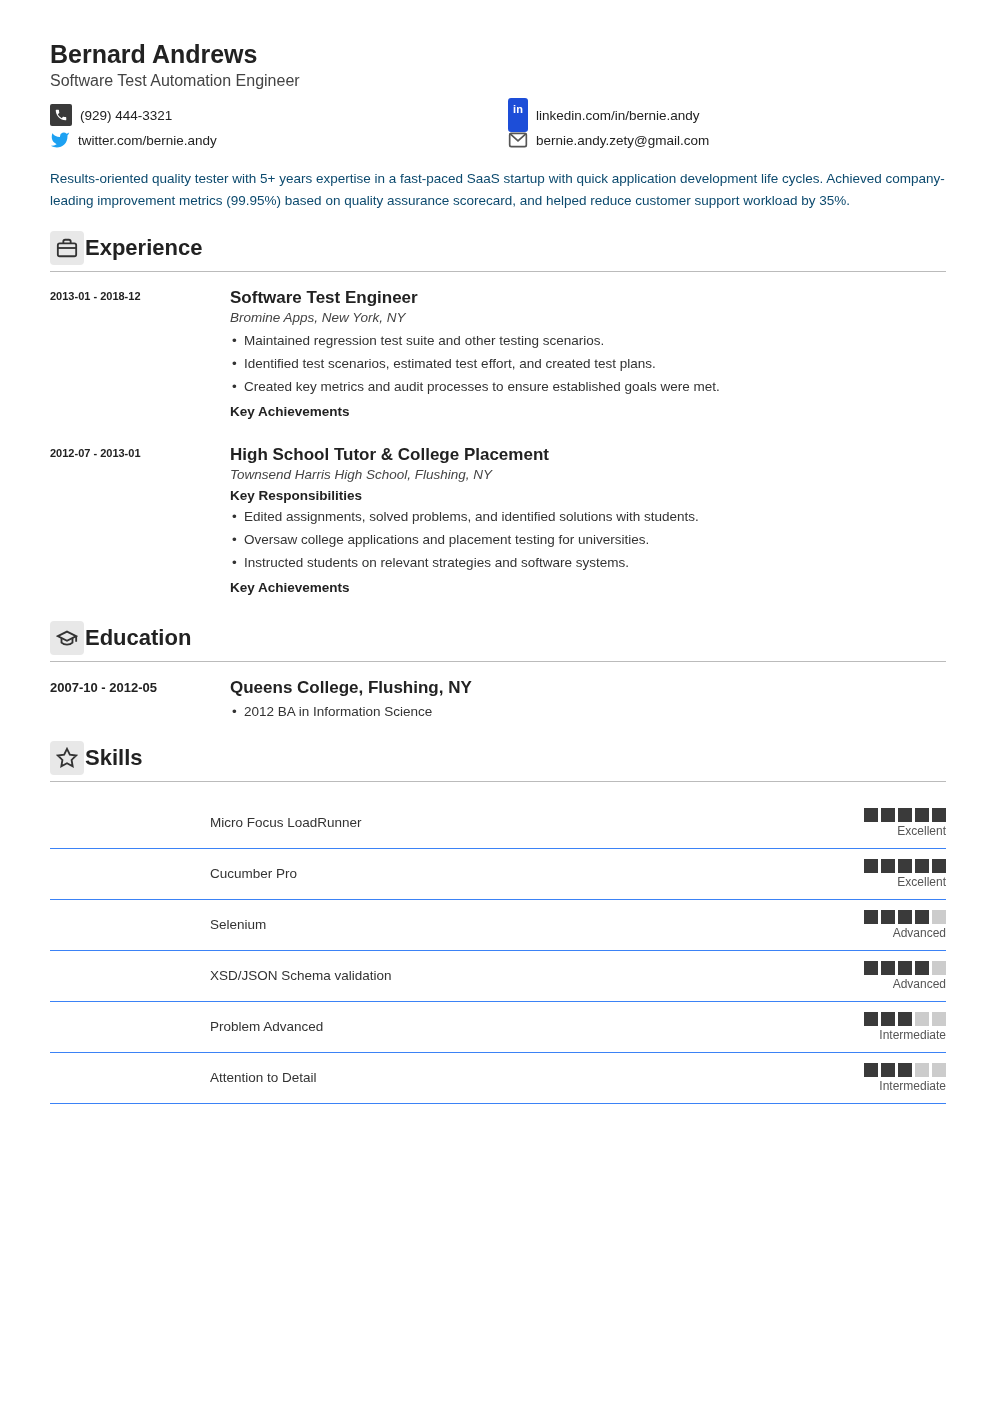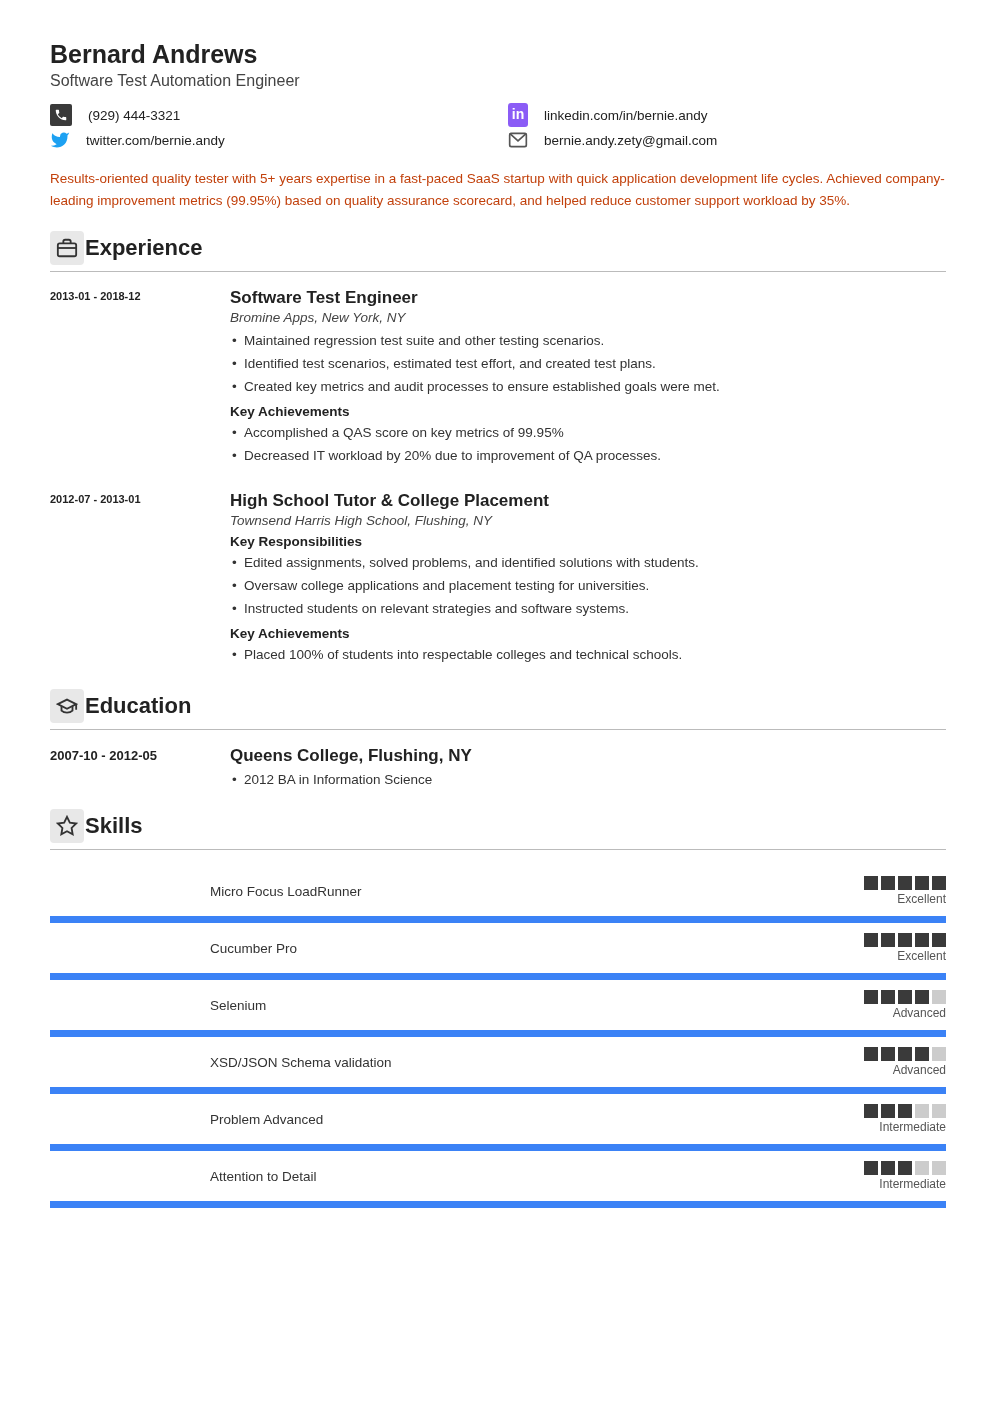--- a/index.html
+++ b/index.html
@@ -24,21 +24,21 @@
     }
     .contact-grid {
       display: grid;
       grid-template-columns: 1fr 1fr;
       gap: 4px 20px;
       margin-bottom: 18px;
     }
     .contact-item {
       display: flex;
       align-items: center;
-      gap: 16px;
+      gap: 8px;
       font-size: 13.5px;
     }
     .contact-icon {
       width: 20px;
       height: 20px;
       display: flex;
       align-items: center;
       justify-content: center;
       flex-shrink: 0;
     }
@@ -47,21 +47,21 @@
       color: #fff;
       border-radius: 2px;
       font-size: 12px;
       width: 22px;
       height: 22px;
     }
     .summary {
       font-size: 13.5px;
       line-height: 1.6;
       margin-bottom: 20px;
-      color: #c2410c;
+      color: #0c4a6e;
     }
     .section-header {
       display: flex;
       align-items: center;
       gap: 1px;
       margin-bottom: 6px;
     }
     .section-icon {
       width: 34px;
       height: 34px;
@@ -146,21 +146,21 @@
       margin-bottom: 4px;
     }
     .skills-grid {
       margin-top: 10px;
     }
     .skill-row {
       display: grid;
       grid-template-columns: 1fr auto;
       align-items: center;
       padding: 10px 0;
-      border-bottom: 7px solid #3b82f6;
+      border-bottom: 1px solid #3b82f6;
     }
     .skill-name {
       font-size: 13.5px;
       color: #333;
       padding-left: 160px;
     }
     .skill-rating {
       display: flex;
       flex-direction: column;
       align-items: flex-end;
@@ -177,26 +177,26 @@
     }
     .dot.empty {
       background: #ccc;
     }
     .skill-label {
       font-size: 12px;
       color: #555;
     }
     .linkedin-icon {
       display: inline-block;
-      background: #8b5cf6;
+      background: #1d4ed8;
       color: #fff;
-      font-size: 14px;
+      font-size: 11px;
       font-weight: bold;
       width: 22px;
-      height: 24px;
+      height: 34px;
       border-radius: 3px;
       text-align: center;
       line-height: 22px;
     }
   </style>
 </head>
 <body>
 
 <h1 class="name">Bernard Andrews</h1>
 <div class="title">Software Test Automation Engineer</div>
@@ -255,41 +255,34 @@
       <div class="exp-dates">2013-01 - 2018-12</div>
       <div class="exp-content">
         <div class="exp-job-title">Software Test Engineer</div>
         <div class="exp-company">Bromine Apps, New York, NY</div>
         <ul class="exp-list">
           <li>Maintained regression test suite and other testing scenarios.</li>
           <li>Identified test scenarios, estimated test effort, and created test plans.</li>
           <li>Created key metrics and audit processes to ensure established goals were met.</li>
         </ul>
         <div class="exp-sub-heading">Key Achievements</div>
-        <ul class="exp-list">
-          <li>Accomplished a QAS score on key metrics of 99.95%</li>
-          <li>Decreased IT workload by 20% due to improvement of QA processes.</li>
-        </ul>
       </div>
     </div>
     <div class="exp-row">
       <div class="exp-dates">2012-07 - 2013-01</div>
       <div class="exp-content">
         <div class="exp-job-title">High School Tutor &amp; College Placement</div>
         <div class="exp-company">Townsend Harris High School, Flushing, NY</div>
         <div class="exp-sub-heading">Key Responsibilities</div>
         <ul class="exp-list">
           <li>Edited assignments, solved problems, and identified solutions with students.</li>
           <li>Oversaw college applications and placement testing for universities.</li>
           <li>Instructed students on relevant strategies and software systems.</li>
         </ul>
         <div class="exp-sub-heading">Key Achievements</div>
-        <ul class="exp-list">
-          <li>Placed 100% of students into respectable colleges and technical schools.</li>
-        </ul>
       </div>
     </div>
   </div>
 
 <div class="section-header">
   <div class="section-icon">
     <svg width="22" height="22" viewBox="0 0 24 24" fill="none" stroke="#333" stroke-width="2">
       <path d="M22 10v6M2 10l10-5 10 5-10 5-10-5z"></path>
       <path d="M6 12v5c3 3 9 3 12 0v-5"></path>
     </svg>

